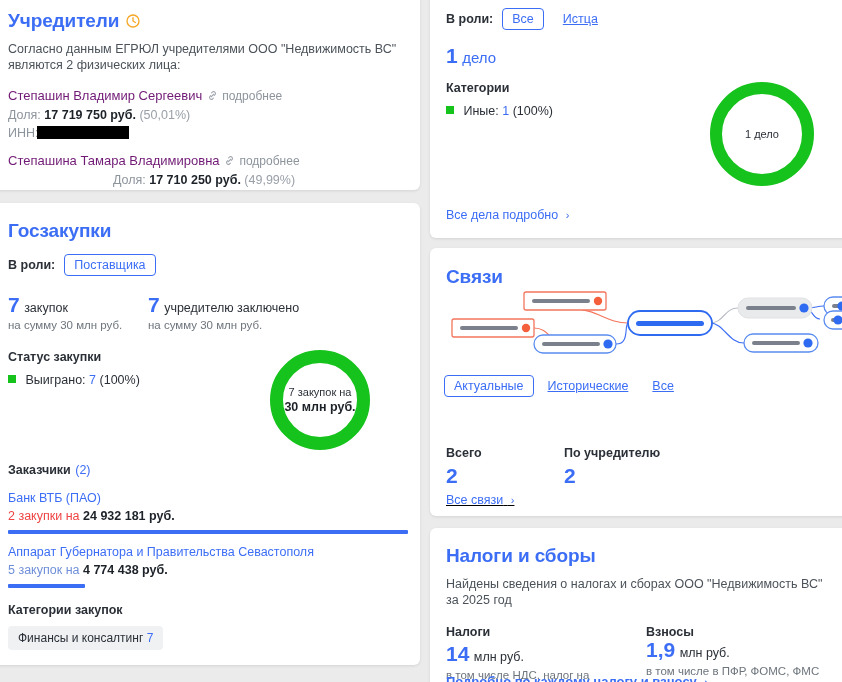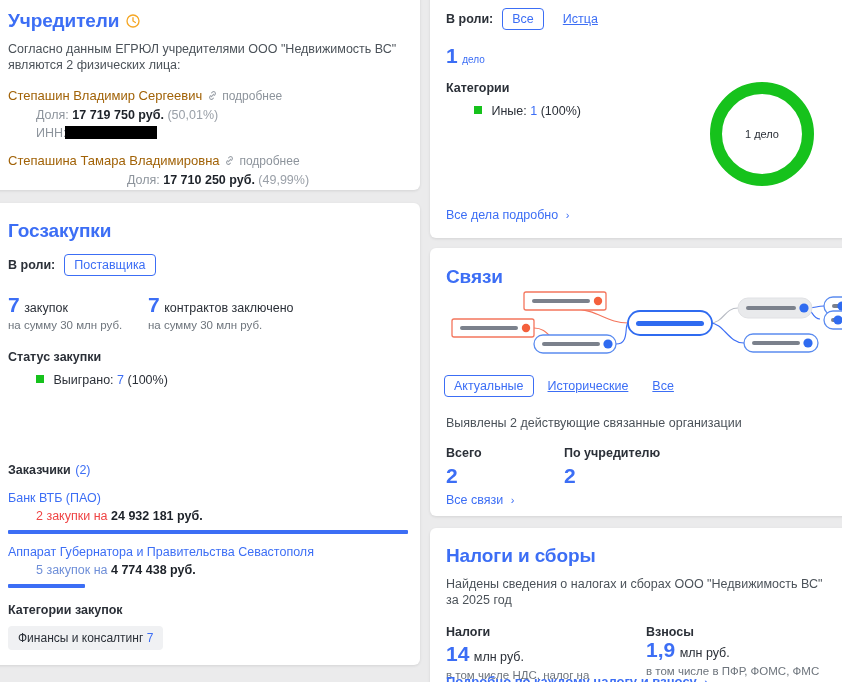--- a/index.html
+++ b/index.html
@@ -26,44 +26,44 @@
     letter-spacing: -0.1px;
   }
   .title-row { display: flex; align-items: center; gap: 7px; }
 
   .clock-icon { display:inline-block; width:14px; height:14px; }
 
   .desc { color: #4b5259; font-size: 12.5px; line-height: 16px; }
   .muted { color: #8d949c; }
   .link { color: #3c6ef5; text-decoration: none; font-size: 12.5px; cursor: pointer; }
   .link-strong { color: #3c6ef5; font-size: 13px; font-weight: bold; }
-  .person-link { color: #a16207; font-size: 13px; }
+  .person-link { color: #701a75; font-size: 13px; }
   .detail-link { color: #8d949c; font-size: 12px; }
   .chain-icon { display:inline-block; width:11px; height:11px; vertical-align: -1px; }
-  .row-line { color: #2b3038; font-size: 12.5px; line-height: 17px; margin-left: 28px; }
+  .row-line { color: #2b3038; font-size: 12.5px; line-height: 17px; }
   .b { font-weight: bold; color: #1d2229; }
   .pct { color: #9aa0a8; }
   .redact { display:inline-block; background:#000; height:13px; vertical-align:-2px; }
 
   .label-b { font-weight: bold; font-size: 12.5px; color: #2b3038; }
 
   .tab {
     display:inline-block;
     font-size: 12.5px;
     color: #3c6ef5;
     padding: 3px 9px;
     border-radius: 4px;
     cursor: pointer;
   }
   .tab.active { border: 1px solid #3c6ef5; }
   .tab.plain { border: 1px solid transparent; text-decoration: underline; }
 
   .bignum { color: #3c6ef5; font-size: 21px; font-weight: bold; line-height: 22px; }
   .bignum-unit { color: #2b3038; font-size: 12.5px; font-weight: normal; }
-  .bignum-unit-blue { color: #3c6ef5; font-size: 10px; font-weight: normal; }
+  .bignum-unit-blue { color: #3c6ef5; font-size: 15px; font-weight: normal; }
   .sub { color: #6d747c; font-size: 11.5px; line-height: 15px; }
 
   .legend-sq { display:inline-block; width:8px; height:8px; background:#16c21c; vertical-align: 1px; margin-right:6px; }
 
   .donut { position:absolute; border-radius:50%; }
   .donut-label { position:absolute; text-align:center; font-size:11px; color:#2b3038; line-height:15px; width:100%; }
   .donut-label b { font-size: 12.5px; color:#1d2229; }
 
   .bar { height: 4px; background:#3c6ef5; border-radius: 1px; }
 
@@ -145,34 +145,41 @@
       </div>
 
       <div style="margin-top:18px; display:flex;">
         <div style="width:140px;">
           <div><span class="bignum">7</span>
                <span class="bignum-unit">закупок</span></div>
           <div class="sub" style="margin-top:2px;">на сумму 30 млн руб.</div>
         </div>
         <div>
           <div><span class="bignum">7</span>
-               <span class="bignum-unit">контрактов заключено</span></div>
+               <span class="bignum-unit">учредителю заключено</span></div>
           <div class="sub" style="margin-top:2px;">на сумму 30 млн руб.</div>
         </div>
       </div>
 
       <div class="label-b" style="margin-top:17px;">Статус закупки</div>
 
       <div style="margin-top:8px;" class="row-line">
         <span class="legend-sq"></span>
         <span>Выиграно:</span>
         <span style="color:#3c6ef5;">7</span>
         <span>(100%)</span>
       </div>
 
+      <div style="position:absolute; left:278px; top:147px; width:100px; height:100px;">
+        <div class="donut" style="left:0; top:0; width:100px; height:100px; border:13px solid #16c21c;"></div>
+        <div class="donut-label" style="top:35px;">
+          <span>7 закупок на</span><br>
+          <b>30 млн руб.</b>
+        </div>
+      </div>
 
       <div style="position:absolute; left:16px; top:257px; width:400px;">
         <div>
           <span class="label-b">Заказчики</span>
           <span style="color:#3c6ef5; font-size:12.5px;">(2)</span>
         </div>
 
         <div style="margin-top:13px;">
           <div class="link">Банк ВТБ (ПАО)</div>
           <div class="row-line" style="margin-top:3px;">
@@ -297,34 +304,33 @@
           <circle cx="400" cy="39" r="4.6" fill="#2f6bf0"></circle>
         </svg>
       </div>
 
       <div style="position:absolute; left:14px; top:127px; display:flex; align-items:center; gap:4px;">
         <span class="tab active">Актуальные</span>
         <span class="tab plain">Исторические</span>
         <span class="tab plain">Все</span>
       </div>
 
-      <div class="desc" style="position:absolute; left:16px; top:167px;">Выявлены 2 действующие связанные организации</div>
 
       <div style="position:absolute; left:16px; top:198px; display:flex;">
         <div style="width:118px;">
           <div class="label-b">Всего</div>
           <div class="bignum" style="margin-top:5px;">2</div>
         </div>
         <div>
           <div class="label-b">По учредителю</div>
           <div class="bignum" style="margin-top:5px;">2</div>
         </div>
       </div>
 
-      <div style="position:absolute; left:16px; top:242px;">
+      <div style="position:absolute; left:16px; top:242px;text-decoration:underline;">
         <span class="link">Все связи</span>
         <span class="link chev">&nbsp;›</span>
       </div>
 
     </div>
   </div>
 
   <div class="card" style="left:430px; top:528px; width:420px; height:170px;">
     <div style="padding:17px 20px 0 16px; position:relative; height:100%;">
 

